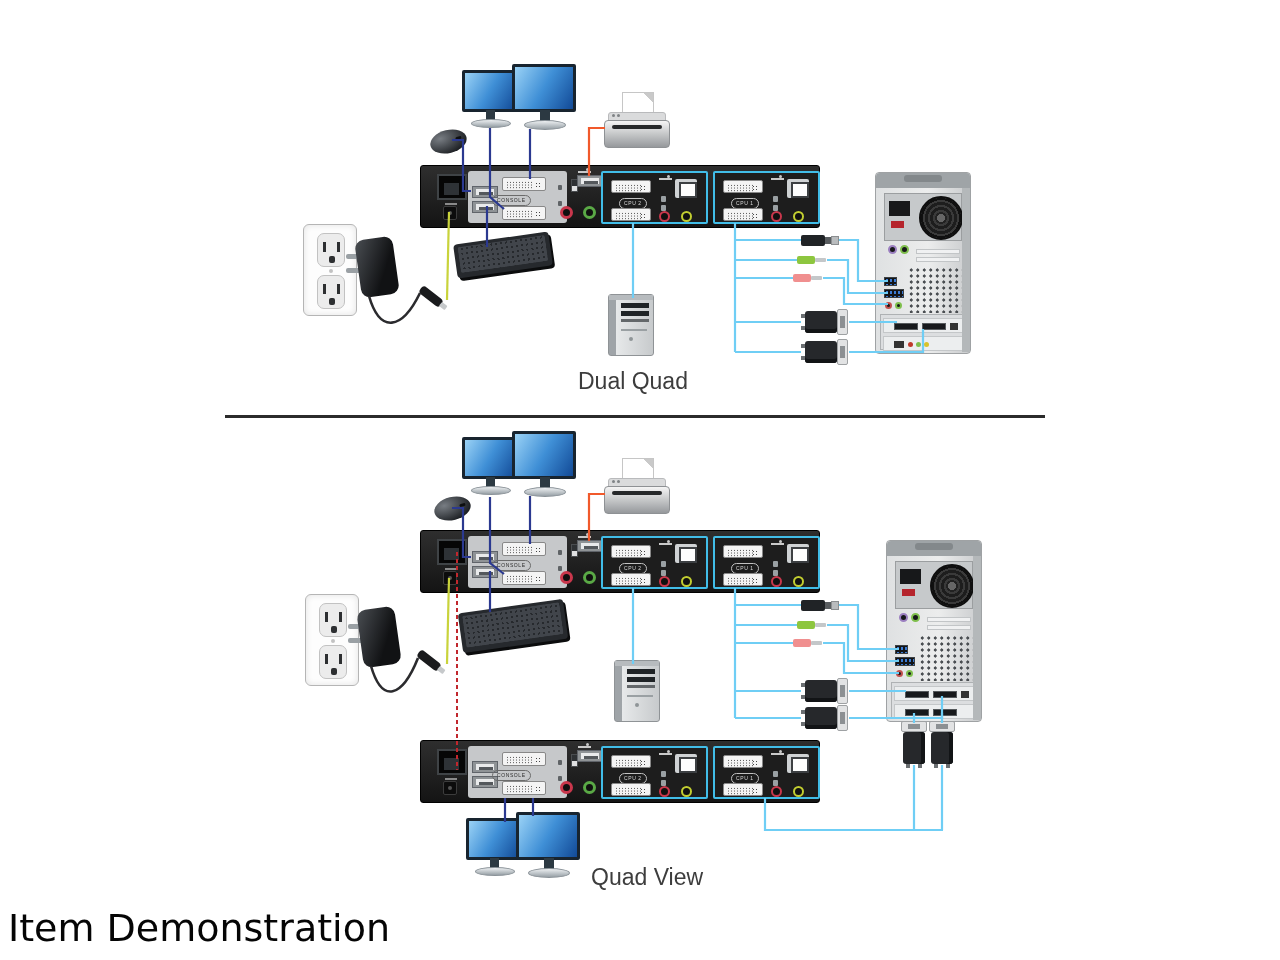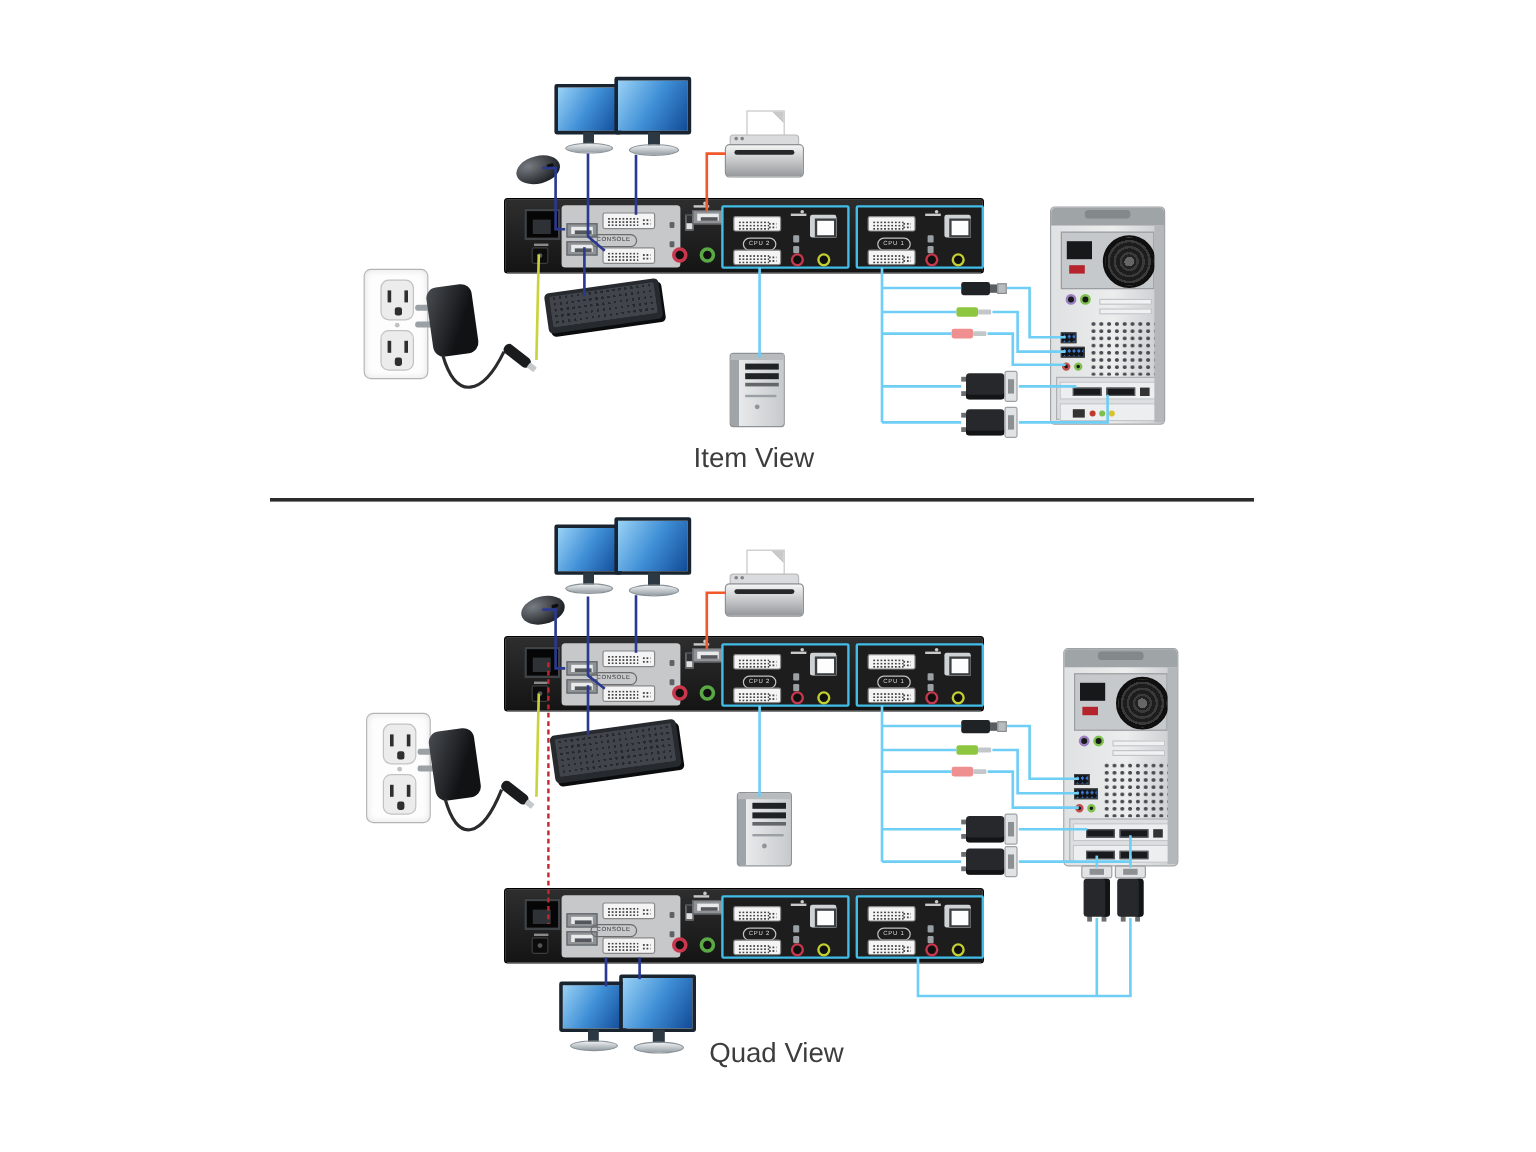--- a/index.html
+++ b/index.html
@@ -130,22 +130,23 @@
   .dplate::after{content:'';position:absolute;left:2px;top:6px;width:5px;height:12px;background:#8c9093}
   .rot90{transform:rotate(-90deg)}
 </style>
 </head>
 <body>
 
 <div id="stage">
 
   <div class="divider" style="left:225px;top:415px"></div>
 
-  <div class="cap" style="left:578px;top:368px">Item View</div>
+  <div class="cap" style="left:578px;top:368px">Dual Quad</div>
   <div class="cap" style="left:591px;top:864px">Quad View</div>
+  <div id="footer">Item Demonstration</div>
 
   <svg id="cables" width="1280" height="960">
 
     <g stroke="#2b3990" stroke-width="2.2" fill="none">
       <path d="M452,140 L463,140 L463,191 L471,191"></path>
       <path d="M487,247 L487,206"></path>
       <path d="M490,128 L490,197 L504,209"></path>
       <path d="M530,129 L530,179"></path>
       <path d="M452,508 L463,508 L463,557 L471,557"></path>
       <path d="M490,612 L490,571"></path>

